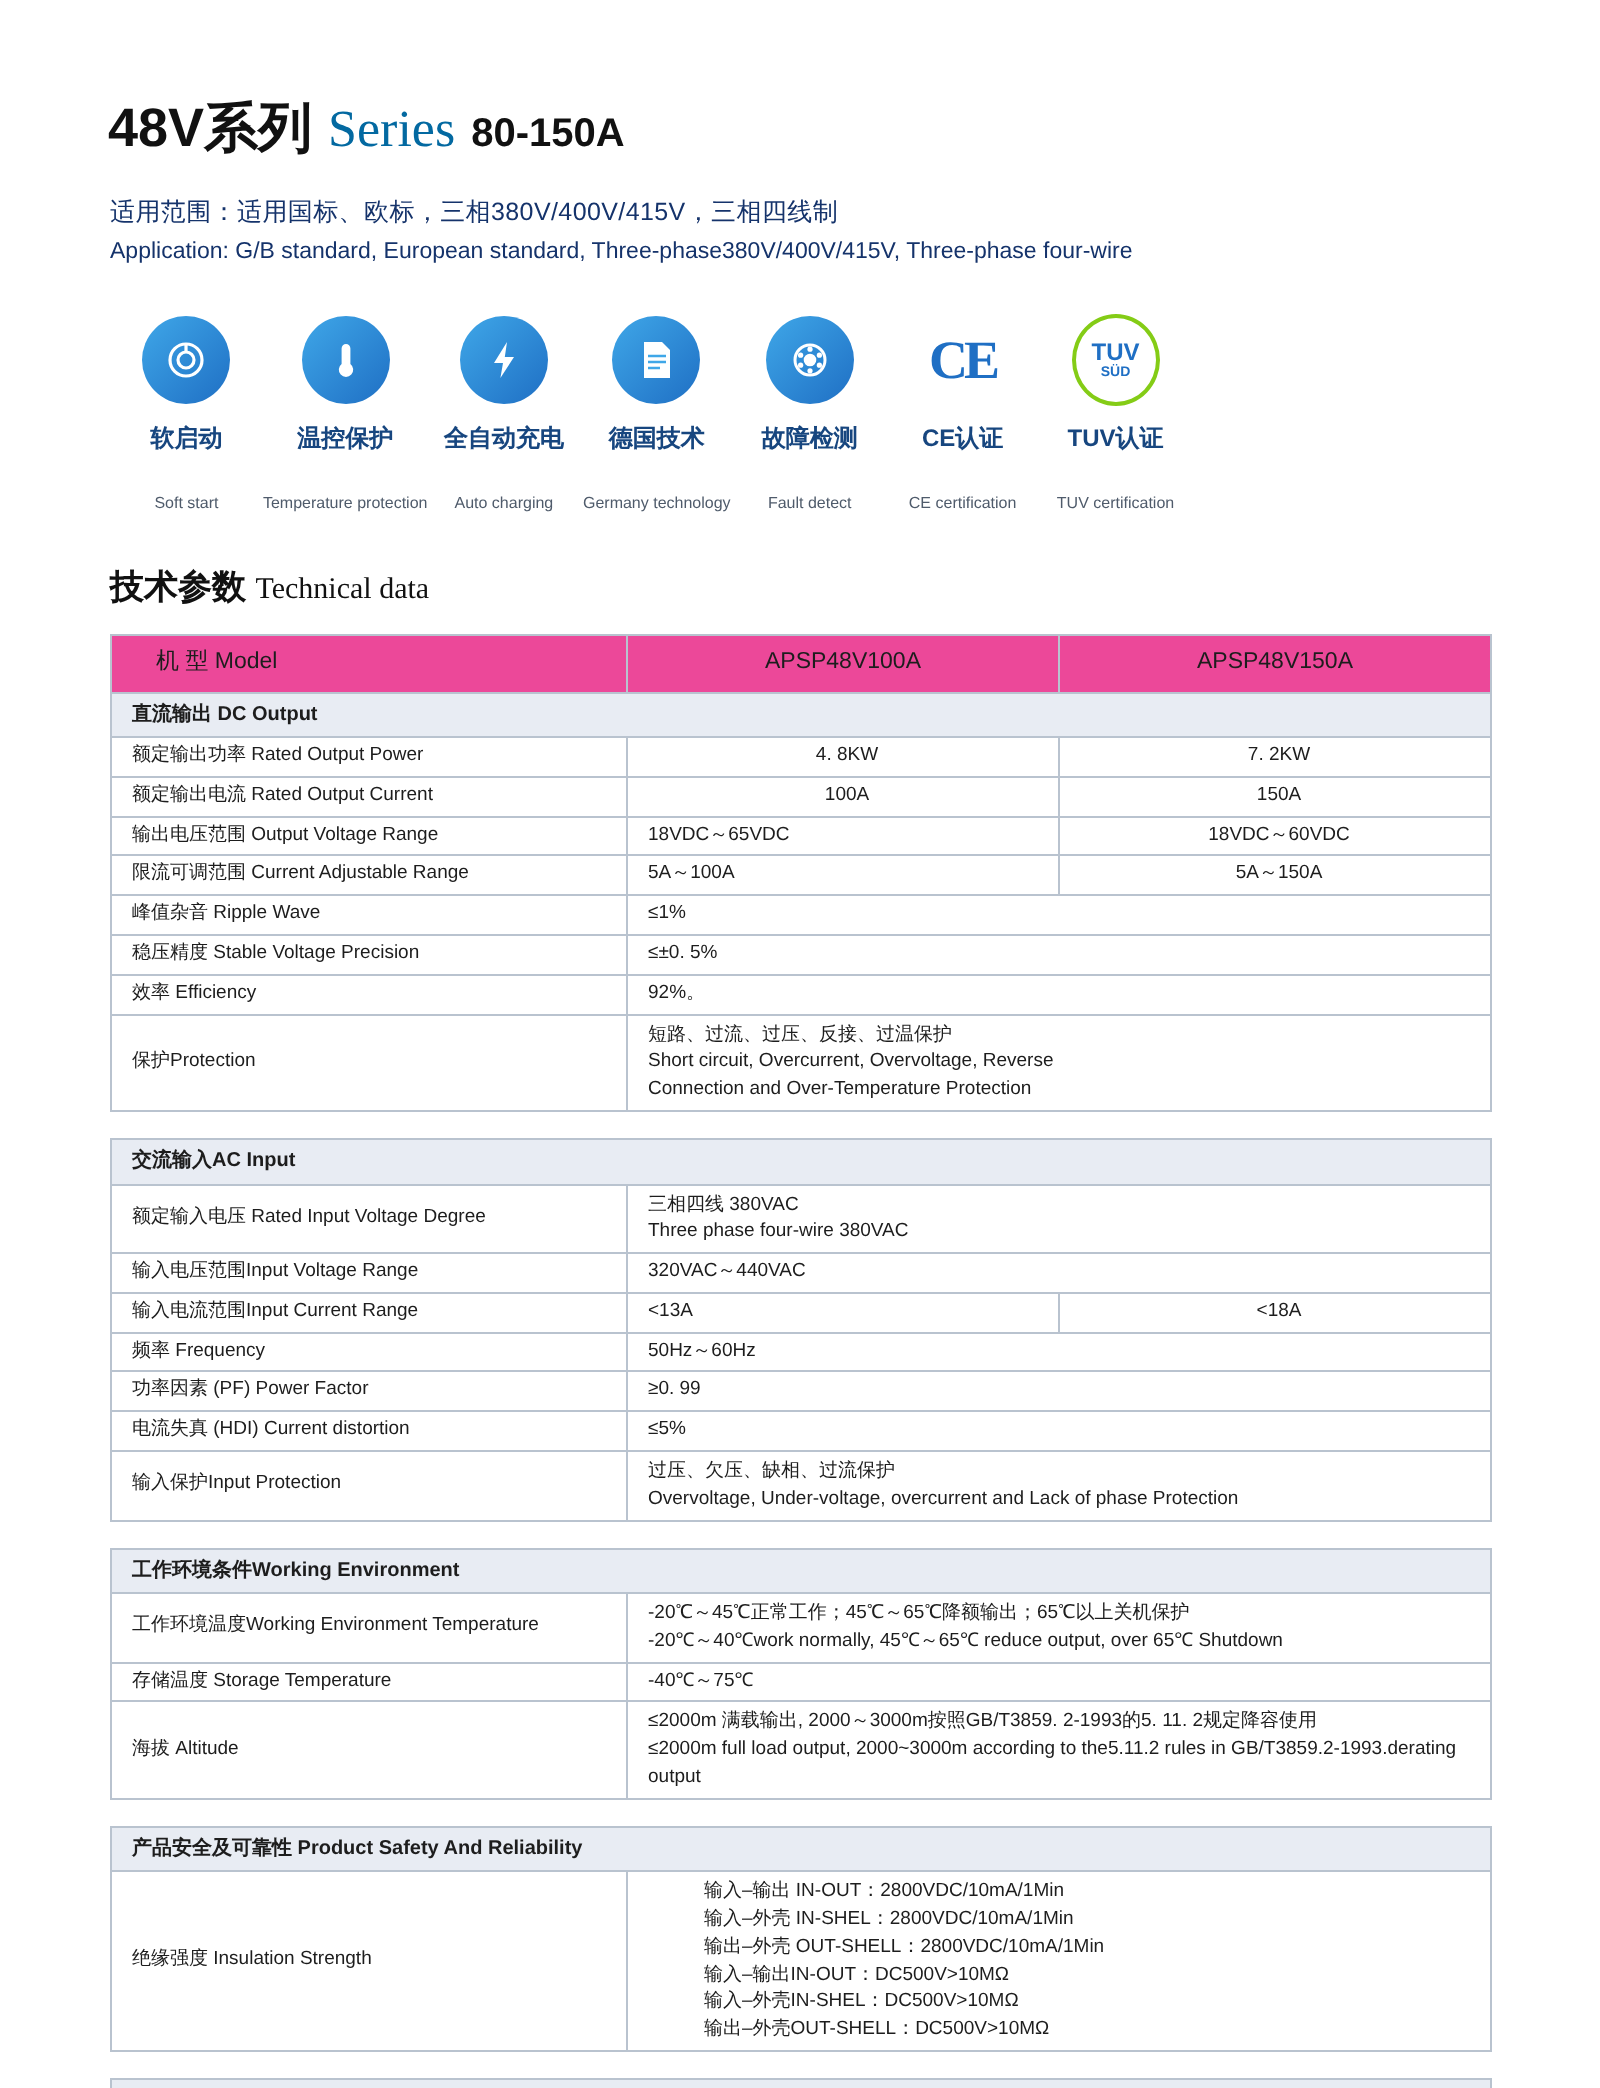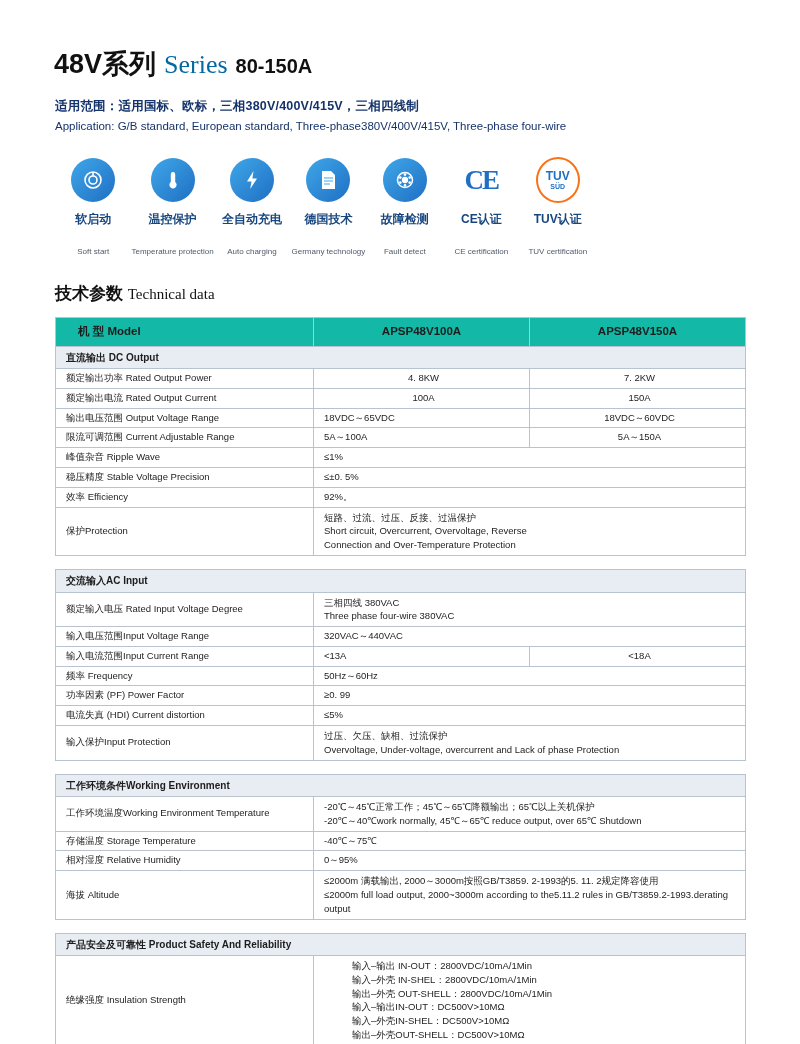--- a/index.html
+++ b/index.html
@@ -45,21 +45,21 @@
   .title-range {
     font-size: 20px;
     font-weight: bold;
     color: #111;
   }
 
   .app-cn {
     margin-top: 16px;
     margin-left: 5px;
     font-size: 12.5px;
-    font-weight: bold;
+    font-weight: normal;
     color: #15336b;
     letter-spacing: 0.2px;
   }
   .app-en {
     margin-top: 5px;
     margin-left: 5px;
     font-size: 11.5px;
     color: #15336b;
   }
 
@@ -109,21 +109,21 @@
     font-size: 27px;
     font-weight: bold;
     color: #1f6fc4;
     letter-spacing: -2px;
     line-height: 44px;
   }
   .tuv-mark {
     width: 42px;
     height: 42px;
     border-radius: 50%;
-    border: 2px solid #f97316;
+    border: 2px solid #84cc16;
     color: #1f6fc4;
     display: flex;
     flex-direction: column;
     align-items: center;
     justify-content: center;
     font-weight: bold;
     line-height: 1;
   }
   .tuv-mark .t1 { font-size: 12px; }
   .tuv-mark .t2 { font-size: 7px; margin-top: 1px; }
@@ -154,22 +154,22 @@
 
   td, th {
     border: 1px solid #b9c3cf;
     font-size: 9.5px;
     padding: 3px 6px;
     vertical-align: middle;
     color: #1d1d1d;
     line-height: 1.35;
   }
   .hdr-row td {
-    background: #14b8a6;
-    font-weight: bold;
+    background: #ec4899;
+    font-weight: normal;
     text-align: center;
     font-size: 11.5px;
     padding: 6px 6px;
   }
   .hdr-row td.left {
     text-align: left;
     padding-left: 22px;
   }
   .sub-hdr td {
     background: #e8ecf3;
@@ -400,24 +400,20 @@
       <tr>
         <td class="lbl">工作环境温度Working Environment Temperature</td>
         <td class="val two-line" style="white-space:pre-line">-20℃～45℃正常工作；45℃～65℃降额输出；65℃以上关机保护
 -20℃～40℃work normally, 45℃～65℃  reduce output, over 65℃ Shutdown</td>
       </tr>
       <tr>
         <td class="lbl">存储温度 Storage Temperature</td>
         <td class="val">-40℃～75℃</td>
       </tr>
       <tr>
-        <td class="lbl">相对湿度  Relative Humidity</td>
-        <td class="val">0～95%</td>
-      </tr>
-      <tr>
         <td class="lbl">海拔 Altitude</td>
         <td class="val two-line" style="white-space:pre-line">≤2000m 满载输出, 2000～3000m按照GB/T3859. 2-1993的5. 11. 2规定降容使用
 ≤2000m full load output,  2000~3000m according to the5.11.2 rules in GB/T3859.2-1993.derating output</td>
       </tr>
     </tbody>
   </table>
 
   <table class="tbl-sub">
     <colgroup>
         <col style="width:258px">

